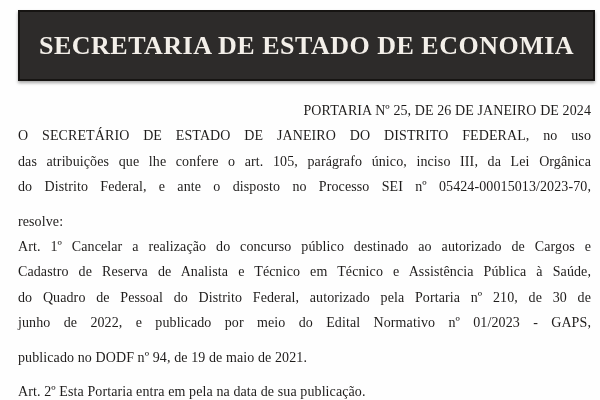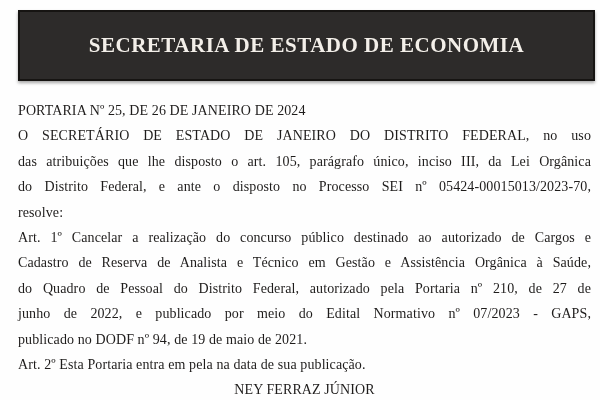--- a/index.html
+++ b/index.html
@@ -18,59 +18,59 @@
     width: 577px;
     height: 71px;
     box-sizing: border-box;
     border: 2px solid #161412;
     background: #2d2b2a;
     color: #f3efe9;
     display: flex;
     align-items: center;
     justify-content: center;
     font-weight: bold;
-    font-size: 21px;
+    font-size: 26px;
     letter-spacing: 0.5px;
     box-shadow: 0 2px 3px rgba(0,0,0,0.35);
     white-space: nowrap;
   }
   .doc {
     position: absolute;
     left: 18px;
     top: 98px;
     width: 573px;
     font-size: 14px;
     line-height: 25.4px;
     color: #1e1c1b;
     letter-spacing: 0.1px;
   }
-  .doc-title { text-align: left; white-space: nowrap; }
+  .doc-title { text-align: right; white-space: nowrap; }
   .line.justify { text-align: justify; text-align-last: justify; }
-  .line.left { text-align: left; }
+  .line.left { text-align: left; margin-top: 9px; }
   .signature { text-align: center; }
 </style>
 </head>
 <body>
 
 <div class="screen">
 
   <div class="header-banner" style="background: rgb(45, 43, 42); color: rgb(243, 239, 233);">
     <span>SECRETARIA DE ESTADO DE ECONOMIA</span>
   </div>
 
   <div class="doc">
     <div class="doc-title">PORTARIA Nº 25, DE 26 DE JANEIRO DE 2024</div>
     <div>
         <div class="line justify">O SECRETÁRIO DE ESTADO DE JANEIRO DO DISTRITO FEDERAL, no uso</div>
-        <div class="line justify">das atribuições que lhe disposto o art. 105, parágrafo único, inciso III, da Lei Orgânica</div>
+        <div class="line justify">das atribuições que lhe confere o art. 105, parágrafo único, inciso III, da Lei Orgânica</div>
         <div class="line justify">do Distrito Federal, e ante o disposto no Processo SEI nº 05424-00015013/2023-70,</div>
         <div class="line left">resolve:</div>
         <div class="line justify">Art. 1º Cancelar a realização do concurso público destinado ao autorizado de Cargos e</div>
-        <div class="line justify">Cadastro de Reserva de Analista e Técnico em Gestão e Assistência Orgânica à Saúde,</div>
-        <div class="line justify">do Quadro de Pessoal do Distrito Federal, autorizado pela Portaria nº 210, de 27 de</div>
-        <div class="line justify">junho de 2022, e publicado por meio do Edital Normativo nº 07/2023 - GAPS,</div>
+        <div class="line justify">Cadastro de Reserva de Analista e Técnico em Técnico e Assistência Pública à Saúde,</div>
+        <div class="line justify">do Quadro de Pessoal do Distrito Federal, autorizado pela Portaria nº 210, de 30 de</div>
+        <div class="line justify">junho de 2022, e publicado por meio do Edital Normativo nº 01/2023 - GAPS,</div>
         <div class="line left">publicado no DODF nº 94, de 19 de maio de 2021.</div>
         <div class="line left">Art. 2º Esta Portaria entra em pela na data de sua publicação.</div>
       </div>
     <div class="signature">NEY FERRAZ JÚNIOR</div>
   </div>
 
 </div>
 
 </body></html>

